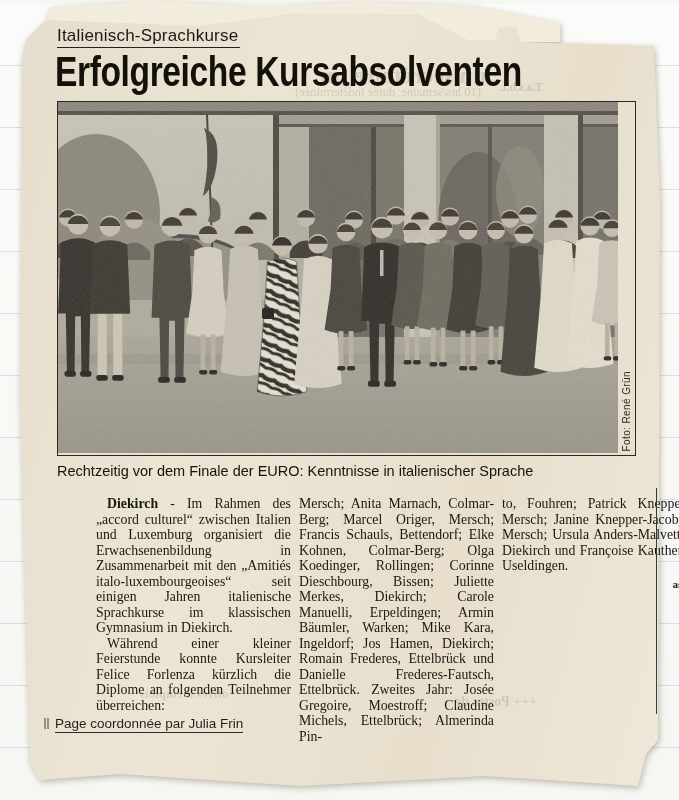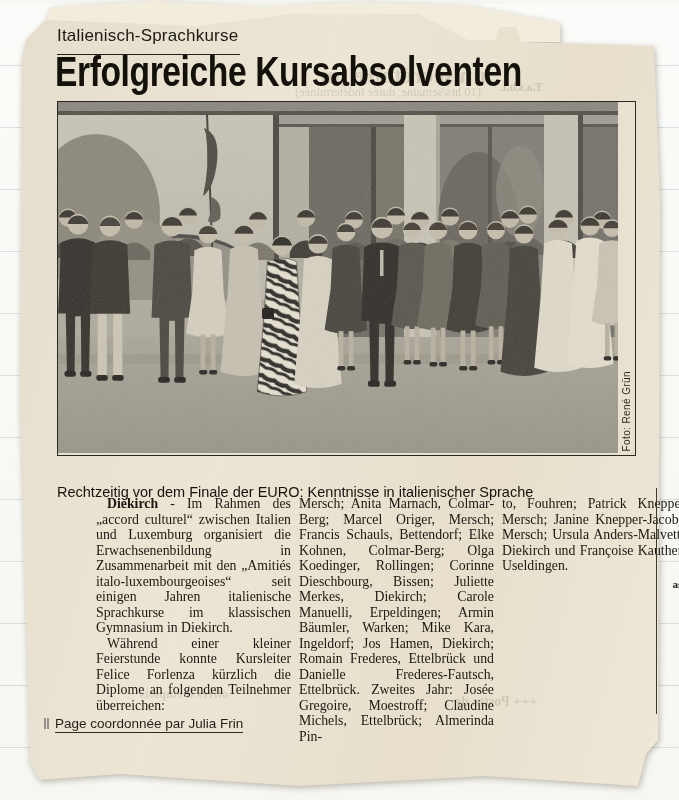--- a/index.html
+++ b/index.html
@@ -24,34 +24,34 @@
   
   .bleed{position:absolute;transform:scaleX(-1);color:#6d6250;white-space:nowrap;
          font-family:"Liberation Serif",serif;pointer-events:none;}
   .b1{left:320px;top:62px;font-size:24px;font-weight:bold;opacity:.16;}
   .b2{left:295px;top:85px;font-size:12.5px;opacity:.20;}
   .b3{left:500px;top:80px;font-size:12px;font-weight:bold;opacity:.22;}
   .b4{left:140px;top:686px;font-size:13px;font-weight:bold;opacity:.16;}
   .b5{left:455px;top:694px;font-size:14px;font-weight:bold;opacity:.20;}
 
   .kicker{position:absolute;left:57px;top:26px;font-size:17px;letter-spacing:.2px;
-          color:#1b1914;border-bottom:1.5px solid #24221d;padding:0 2px 8px 0;}
+          color:#1b1914;border-bottom:1.5px solid #24221d;padding:0 2px 1px 0;}
   .headline{position:absolute;left:55px;top:48px;margin:0;font-size:42px;font-weight:bold;
           letter-spacing:-.5px;color:#131109;transform:scaleX(.80);transform-origin:left top;
           white-space:nowrap;}
 
   figure.photo{position:absolute;left:57px;top:101px;width:577px;height:353px;margin:0;
           border:1px solid #2b2925;background:#e9e1cf;display:flex;}
   figure.photo svg{display:block;flex:0 0 560px;height:351px;}
   .credit{flex:1;display:flex;align-items:flex-end;justify-content:center;
           background:#e9e1cf;padding-bottom:4px;}
   .credit span{writing-mode:vertical-rl;transform:rotate(180deg);font-size:10px;
           color:#2c2922;letter-spacing:.4px;}
 
-  .caption{position:absolute;left:57px;top:484px;width:570px;font-size:14.5px;color:#14120d;}
+  .caption{position:absolute;left:57px;top:463px;width:570px;font-size:14.5px;color:#14120d;}
 
   .col{position:absolute;top:496px;font-family:"Liberation Serif",serif;font-size:13.8px;
        line-height:15.5px;text-align:justify;color:#1a1812;hyphens:auto;margin-left:40px;}
   .col p{margin:0;text-indent:11px;}
   .col p.cont{text-indent:0;}
   .col1{left:56px;width:195px;}
   .col2{left:259px;width:195px;}
   .col3{left:462px;width:186px;}
   .sig{text-align:right;font-weight:bold;font-size:11px;margin-top:3px;padding-right:2px;}
   .vrule{position:absolute;left:656px;top:488px;width:1px;height:226px;background:#3c3933;}

